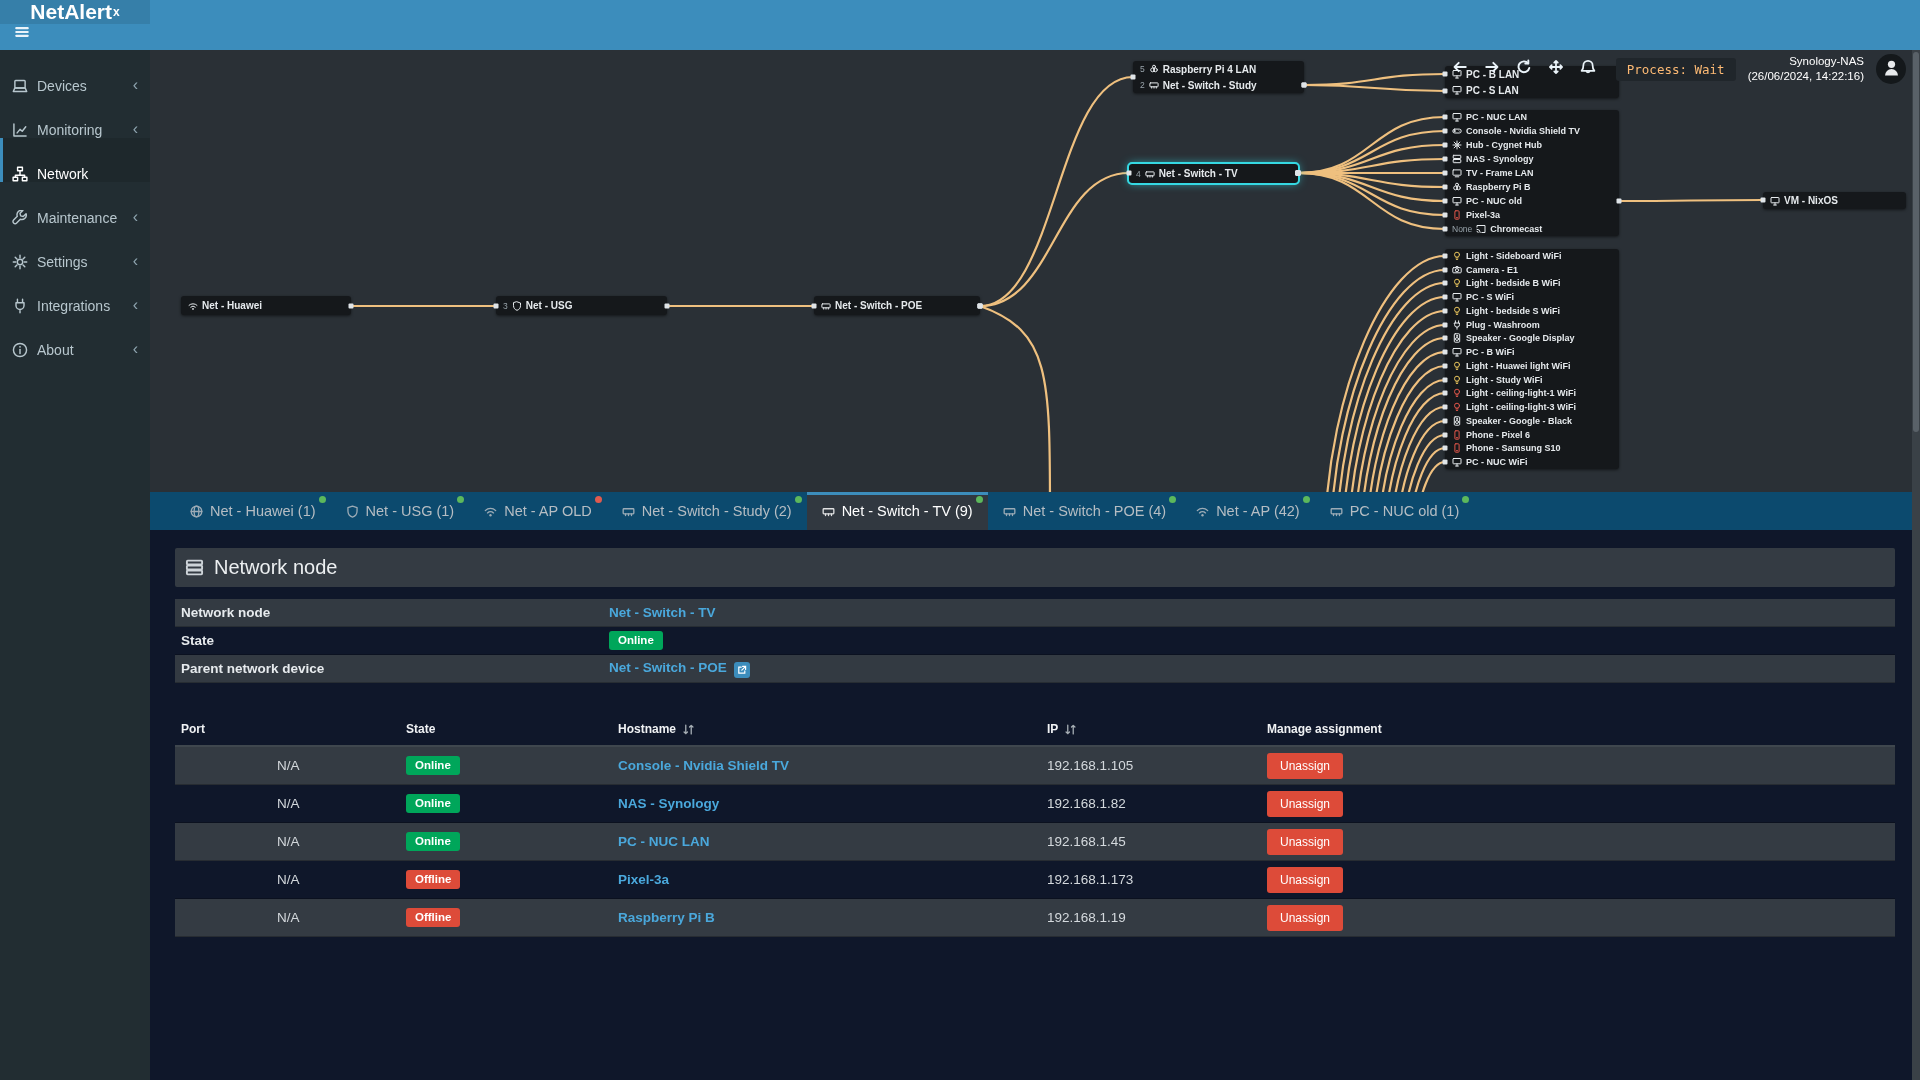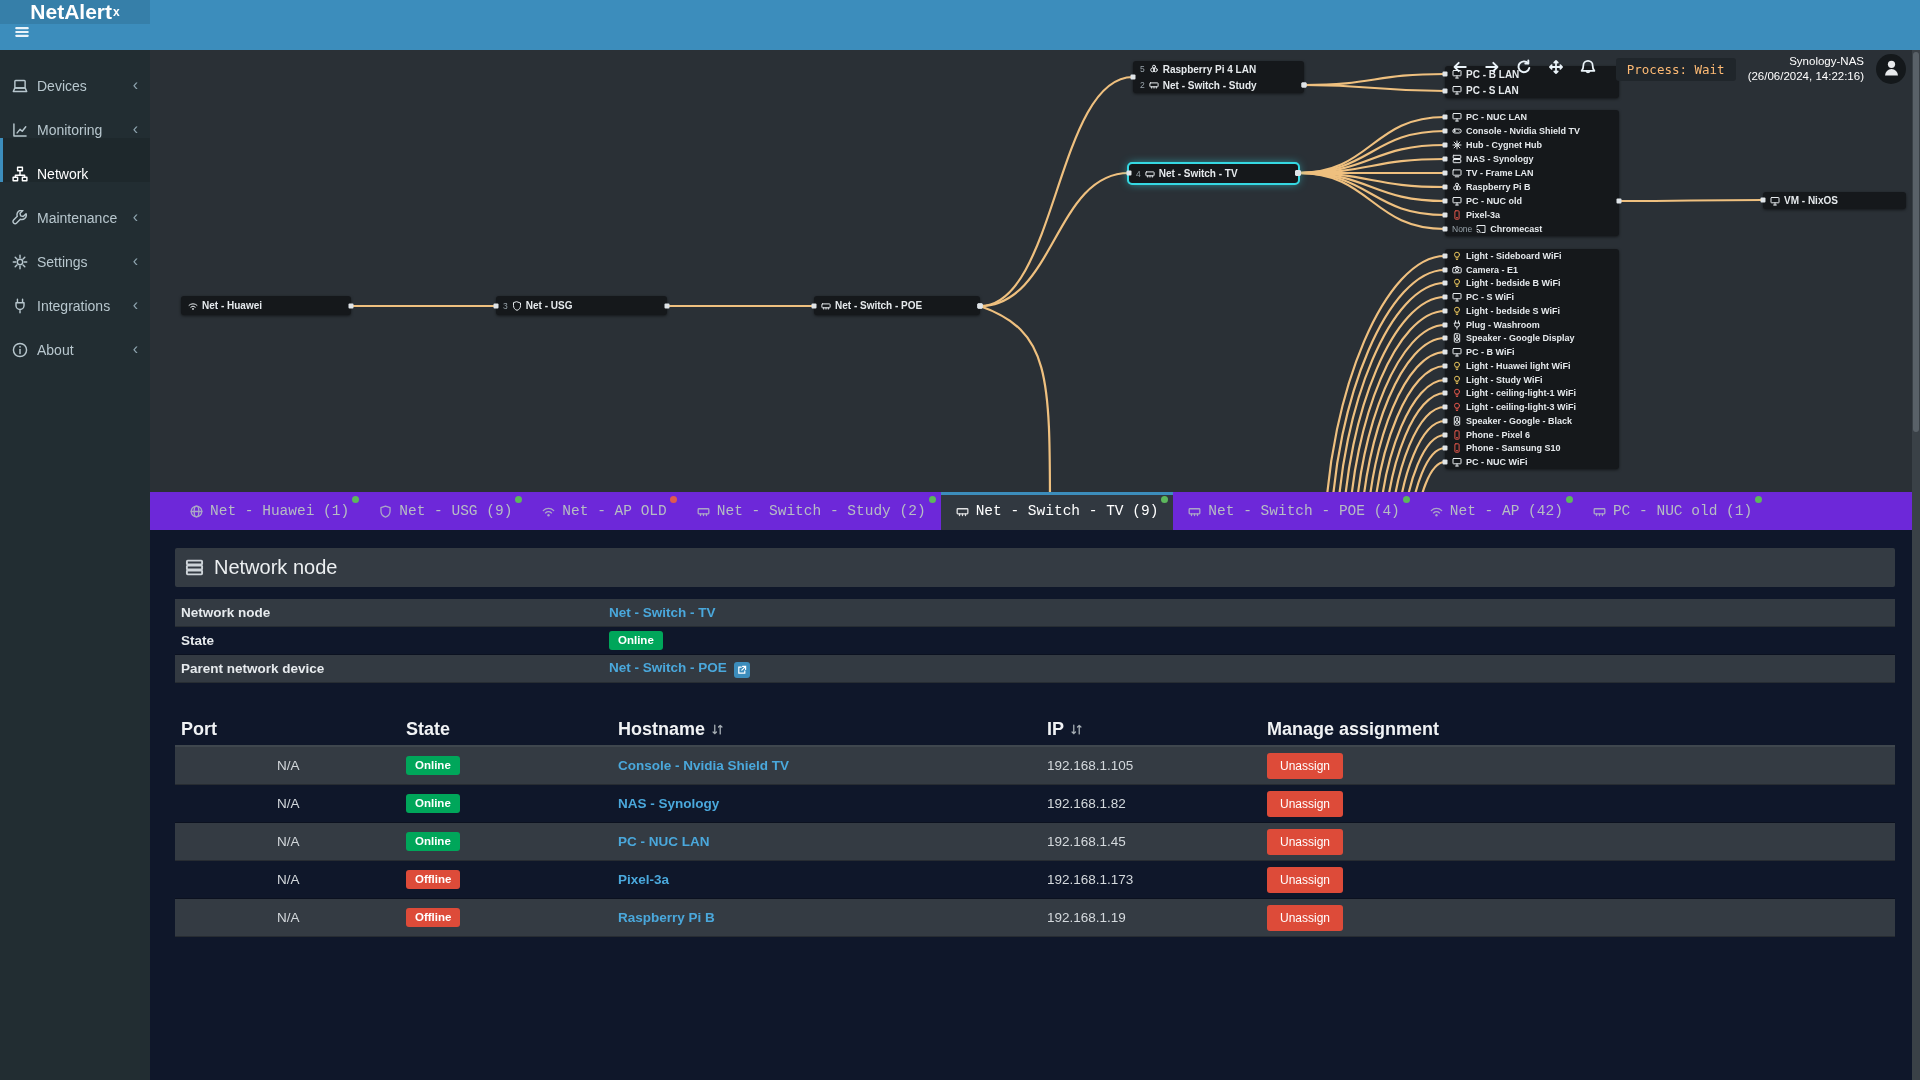--- a/index.html
+++ b/index.html
@@ -34,21 +34,21 @@
   #topo-nodes { position:absolute; inset:0; }
   .tnode { position:absolute; background:#15181b; border-radius:3px; color:#e6eaed; box-shadow:0 1px 3px rgba(0,0,0,.55); }
   .tnode.selected { outline:2px solid #35d8e2; box-shadow:0 0 10px rgba(53,216,226,.8); }
   .trow { display:flex; align-items:center; gap:4px; padding:0 7px; font-size:10px; font-weight:bold; white-space:nowrap; overflow:hidden; cursor:pointer; }
   .trow.small { font-size:9px; }
   .tport { color:#98a3aa; font-weight:normal; font-size:8.5px; }
   .ticon { display:inline-flex; width:10px; height:10px; flex:0 0 auto; }
   .ticon svg { width:100%; height:100%; stroke:currentColor; fill:none; stroke-width:1; stroke-linecap:round; stroke-linejoin:round; }
 
   
-  .tabstrip { position:absolute; left:150px; right:0; top:492px; height:38px; background:#6d28d9; display:flex; padding-left:25px; z-index:10;font-family:Liberation Mono, monospace; }
+  .tabstrip { position:absolute; left:150px; right:0; top:492px; height:38px; background:#0c4a6e; display:flex; padding-left:25px; z-index:10; }
   .tab { position:relative; display:flex; align-items:center; gap:7px; padding:0 15px; font-size:14.5px; color:#b6bdc3; cursor:pointer; white-space:nowrap; }
   .tab .ticon { width:13px; height:13px; opacity:.85; }
   .tab.active { background:#313840; color:#fff; box-shadow:inset 0 3px 0 #3c8dbc; }
   .tab .dot { position:absolute; top:4px; right:5px; width:7px; height:7px; border-radius:50%; }
 
   
   .panel { position:absolute; left:150px; top:530px; right:0; bottom:0; background:#0f172a; }
   .content { position:absolute; left:25px; right:25px; top:0; }
   .sec-title { display:flex; align-items:center; gap:10px; font-size:20px; font-weight:500; color:#eceff1; background:#343b43; padding:8px 10px; border-radius:2px; }
   .sec-title .ticon { width:19px; height:19px; color:#ced4d9; }
@@ -58,21 +58,21 @@
   .frow { display:flex; align-items:center; height:28px; padding:0 6px; font-size:13.5px; border-bottom:1px solid rgba(0,0,0,.22); }
   .frow:nth-child(odd) { background:#333a42; }
   .flabel { width:428px; font-weight:bold; color:#e6eaed; }
   .flink { color:#4aa8dc; font-weight:bold; cursor:pointer; }
   .badge { display:inline-block; padding:3px 9px; border-radius:3px; font-size:11.5px; font-weight:bold; color:#fff; line-height:1.2; }
   .badge.online { background:#00a65a; }
   .badge.offline { background:#dd4b39; }
   .ext-btn { display:inline-flex; align-items:center; justify-content:center; width:16px; height:16px; border-radius:3px; background:#3c8dbc; color:#fff; margin-left:7px; vertical-align:-3px; cursor:pointer; }
   .ext-btn svg { width:10px; height:10px; stroke:currentColor; fill:none; stroke-linecap:round; }
 
-  .thead { display:grid; grid-template-columns:225px 212px 429px 220px 1fr; align-items:center; height:34px; margin-top:30px; border-bottom:2px solid #3f474e; font-weight:bold; font-size:18px; color:#f0f2f4; padding:0 6px; }
+  .thead { display:grid; grid-template-columns:225px 212px 429px 220px 1fr; align-items:center; height:34px; margin-top:30px; border-bottom:2px solid #3f474e; font-weight:bold; font-size:12px; color:#f0f2f4; padding:0 6px; }
   .hcell { display:flex; align-items:center; gap:6px; }
   .sort-ico { width:13px; height:13px; color:#a6aeb4; display:inline-flex; cursor:pointer; }
   .sort-ico svg { width:100%; height:100%; stroke:currentColor; fill:none; stroke-width:1; stroke-linecap:round; }
   .drow { display:grid; grid-template-columns:225px 212px 429px 220px 1fr; align-items:center; height:38px; padding:0 6px; border-bottom:1px solid rgba(0,0,0,.25); font-size:13.5px; }
   .drow:nth-child(odd) { background:#343b43; }
   .drow .port { padding-left:96px; color:#d2d7db; }
   .btn-unassign { background:#dd4b39; color:#fff; border:none; border-radius:3px; font-size:12px; padding:6px 13px; font-family:inherit; cursor:pointer; }
 
   .scrollbar { position:absolute; right:0; top:50px; bottom:0; width:8px; background:#3a4147; z-index:50; }
   .scroll-thumb { position:absolute; top:2px; left:1px; width:6px; height:380px; background:#596168; border-radius:3px; }
@@ -645,21 +645,21 @@
       </span>
       <span>Net - Huawei (1)</span>
       <span class="dot" style="background:#5cb85c"></span>
     </div>
     <div class="tab">
       <span class="ticon">
         <svg viewBox="0 0 10 10">
           <path d="M5 .8 8.5 2v2.7C8.5 7.1 7 8.7 5 9.3 3 8.7 1.5 7.1 1.5 4.7V2z"></path>
         </svg>
       </span>
-      <span>Net - USG (9)</span>
+      <span>Net - USG (1)</span>
       <span class="dot" style="background:#5cb85c"></span>
     </div>
     <div class="tab">
       <span class="ticon">
         <svg viewBox="0 0 10 10">
           <path d="M1 4.3a5.7 5.7 0 0 1 8 0M2.7 6.1a3.3 3.3 0 0 1 4.6 0"></path>
           <circle cx="5" cy="7.9" r=".9" class="f"></circle>
         </svg>
       </span>
       <span>Net - AP OLD</span>

